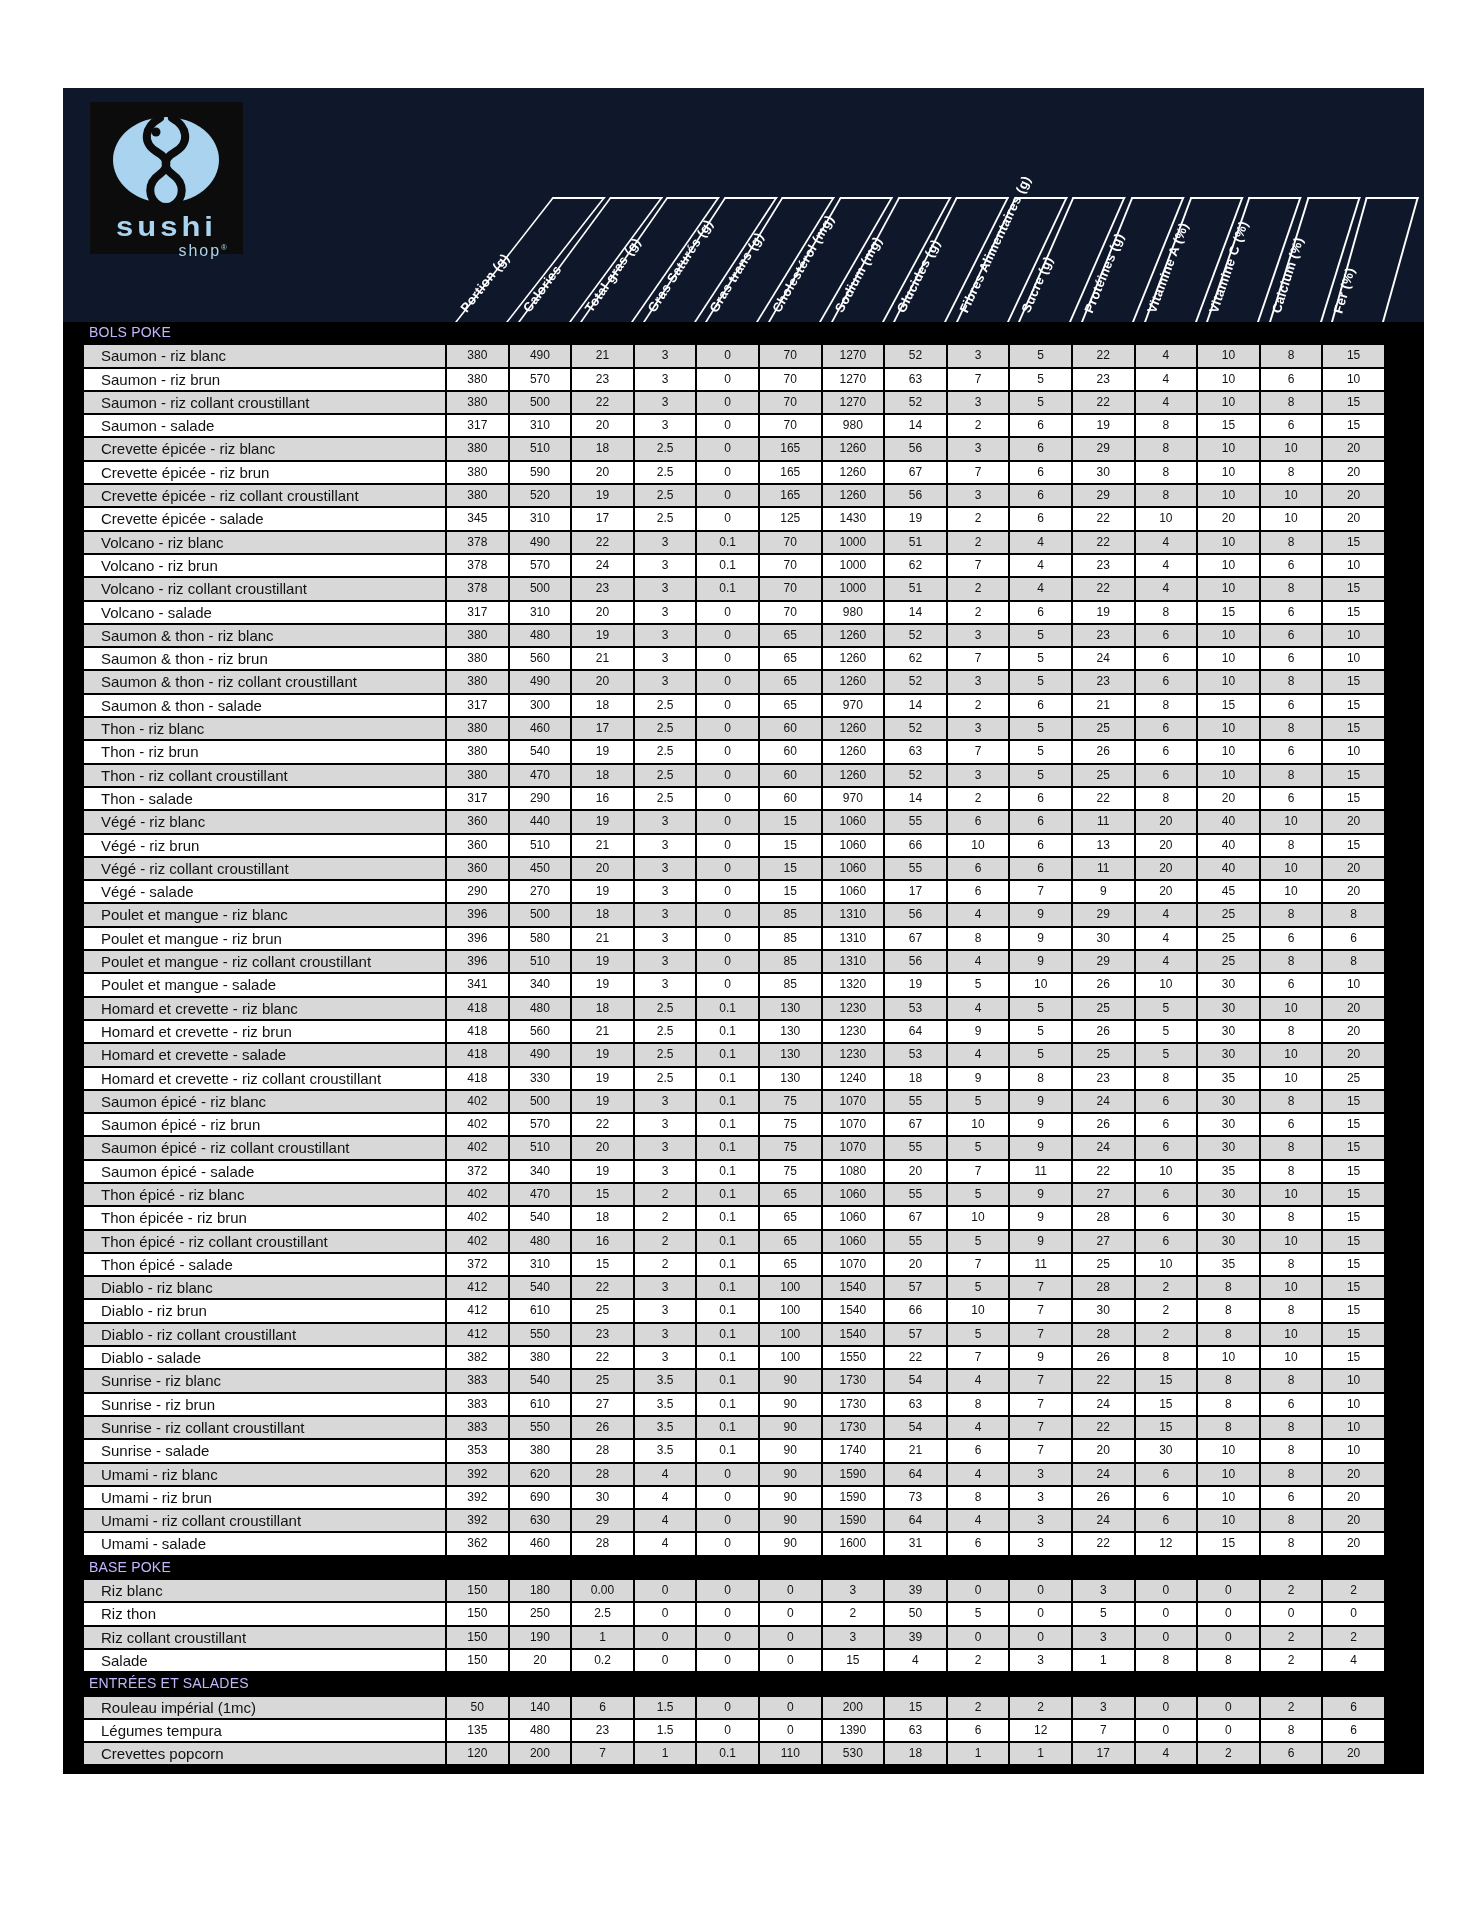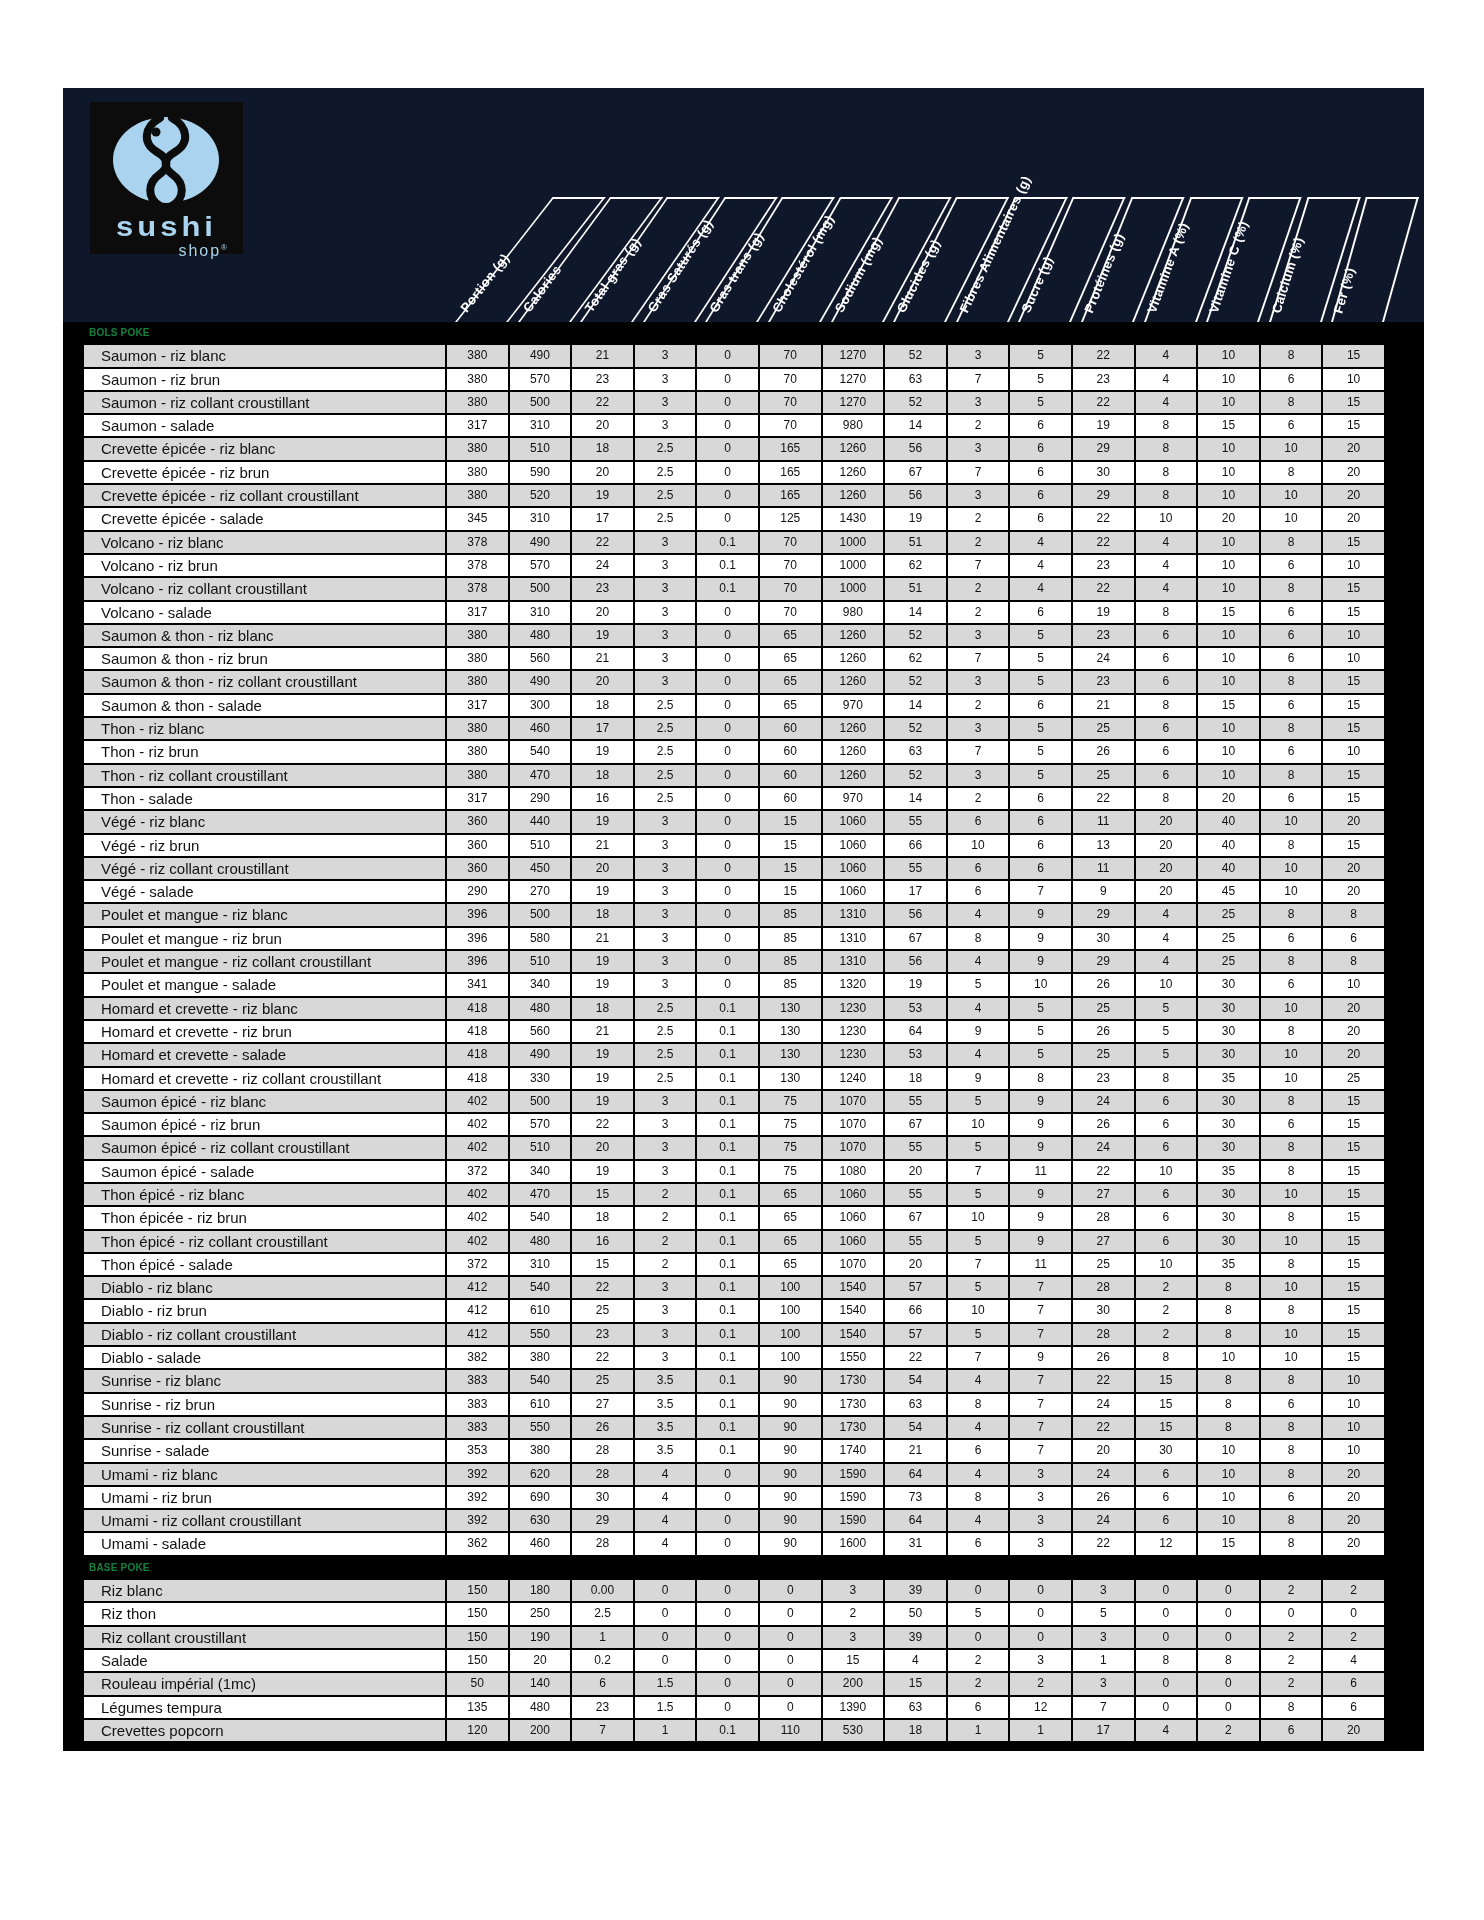--- a/index.html
+++ b/index.html
@@ -14,22 +14,22 @@
           font-weight:bold;white-space:nowrap;letter-spacing:0.4px;}
   
   #logo-tile{position:absolute;left:27px;top:14px;width:153px;height:152px;background:#0c0c0c;}
   #logo-tile svg{display:block;}
   .brand-word{color:#a9d3ee;font-weight:bold;letter-spacing:4px;font-size:31px;line-height:26px;
               text-align:center;transform:scaleY(.9);}
   .brand-sub{color:#a9d3ee;font-weight:normal;letter-spacing:2px;font-size:16px;line-height:16px;
              text-align:right;padding-right:14px;}
   .brand-sub sup{font-size:8px;}
   
-  .section-row{height:21.3px;line-height:21.5px;margin-bottom:2px;color:#15803d;font-weight:bold;
-               font-size:10px;padding-left:5px;letter-spacing:.2px;}
+  .section-row{height:21.3px;line-height:21.5px;margin-bottom:2px;color:#c4b5fd;font-weight:normal;
+               font-size:14px;padding-left:5px;letter-spacing:.2px;}
   .trow{display:flex;height:21.3px;margin-bottom:2px;}
   .trow.group-start{margin-top:2px;justify-content:space-between;}
   .cell{box-sizing:border-box;line-height:21.3px;overflow:hidden;white-space:nowrap;}
   .cell.name{flex:0 0 361px;padding-left:17px;font-size:15px;color:#111;}
   .cell.val{flex:0 0 62.6px;border-left:2px solid #000;text-align:center;font-size:12px;color:#111;}
   .trow.alt .cell{background:#d8d8d8;}
   .trow.plain .cell{background:#ffffff;}
 </style>
 </head>
 <body>
@@ -1081,20 +1081,21 @@
         <div class="cell val">15</div>
         <div class="cell val">4</div>
         <div class="cell val">2</div>
         <div class="cell val">3</div>
         <div class="cell val">1</div>
         <div class="cell val">8</div>
         <div class="cell val">8</div>
         <div class="cell val">2</div>
         <div class="cell val">4</div>
       </div>
+      <div class="section-row">ENTRÉES ET SALADES</div>
       <div class="trow alt">
         <div class="cell name">Rouleau impérial (1mc)</div>
         <div class="cell val">50</div>
         <div class="cell val">140</div>
         <div class="cell val">6</div>
         <div class="cell val">1.5</div>
         <div class="cell val">0</div>
         <div class="cell val">0</div>
         <div class="cell val">200</div>
         <div class="cell val">15</div>

